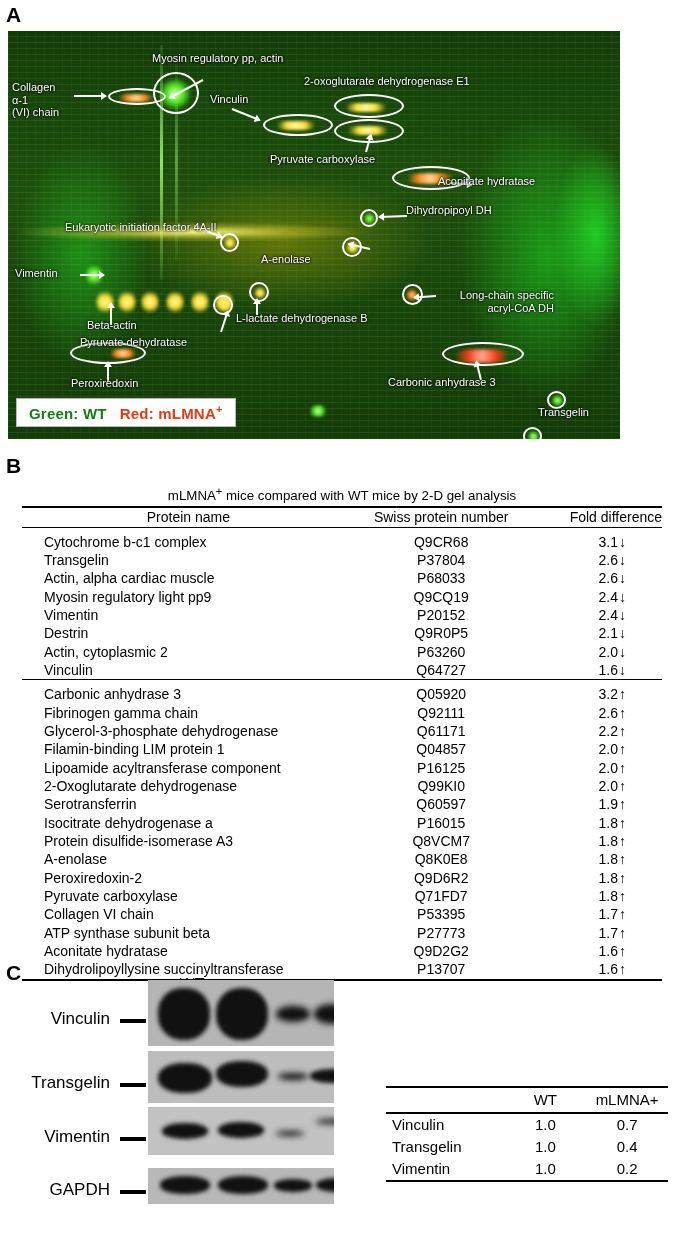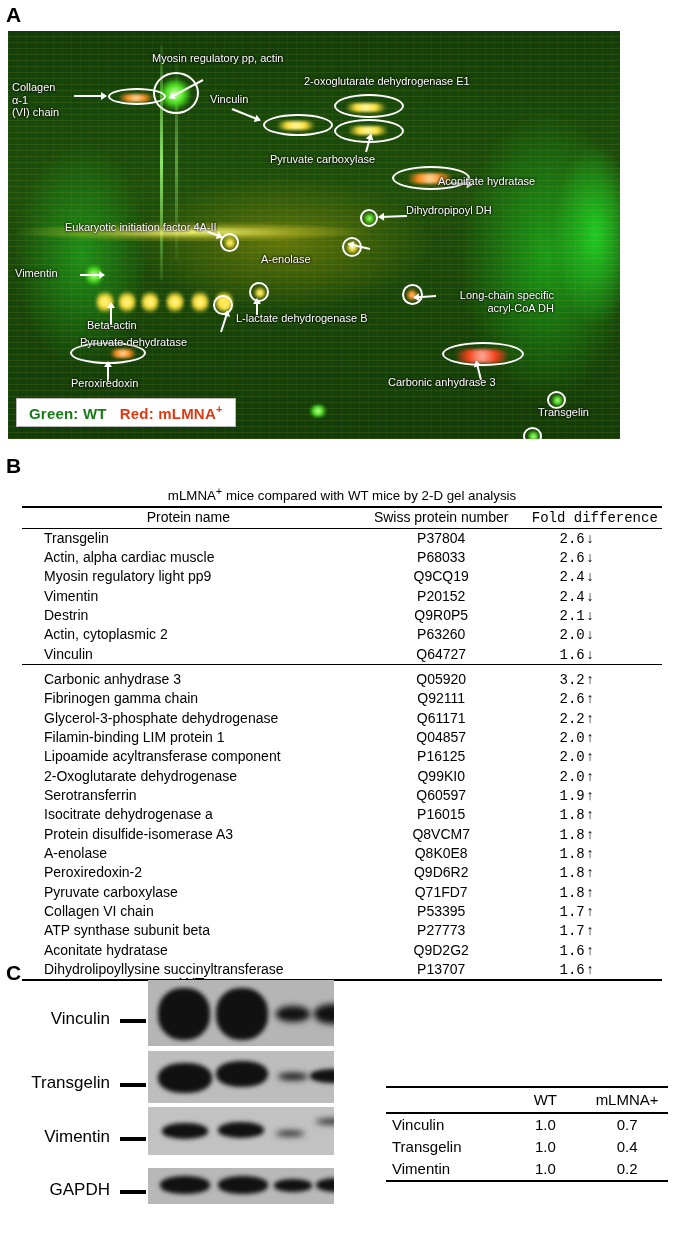--- a/index.html
+++ b/index.html
@@ -54,21 +54,21 @@
   .lg-red{color:#e03a12;}
   .sup{font-size:11px;vertical-align:super;}
 
   
   #panelB-wrap{position:absolute;left:22px;top:484px;width:640px;}
   #tbl-title{text-align:center;font-size:13.3px;line-height:1.28;margin-bottom:2px;}
   table.prot{width:100%;border-collapse:collapse;font-size:14px;}
   table.prot td{padding:0;line-height:1.31;vertical-align:baseline;}
   .c-name{width:52%;padding-left:22px !important;}
   .c-acc{width:27%;text-align:center;}
-  .c-fold{width:21%;text-align:center;padding-right:36px !important;font-family:Liberation Mono, monospace;}
+  .c-fold{width:21%;text-align:right;padding-right:36px !important;}
   .hdr-row td{border-top:2px solid #000;border-bottom:1.2px solid #000;}
   .sec-first td{padding-top:5px !important;}
   .sec-gap td{border-top:1.2px solid #000;padding-top:5px !important;}
   .arrow-dn:after{content:"\2193";margin-left:1px;}
   .arrow-up:after{content:"\2191";margin-left:1px;}
 
   
   #panelC{position:absolute;left:0;top:952px;width:685px;height:284px;}
   .blot-label{position:absolute;font-size:17px;font-weight:normal;text-align:right;}
   .blot-dash{position:absolute;height:4px;background:#000;width:26px;}
@@ -189,20 +189,25 @@
     <div><span>mLMNA</span><span class="sup">+</span><span> mice compared with WT mice by 2-D gel analysis</span></div>
   </div>
 
   <table class="prot">
     <tbody id="tbl-body">
       <tr class="hdr-row">
         <td class="c-name" style="text-align:center;padding-left:0 !important;">Protein name</td>
         <td class="c-acc">Swiss protein number</td>
         <td class="c-fold" style="padding-right:0 !important;">Fold difference</td>
       </tr>
+    <tr class="sec-first">
+          <td class="c-name">Cytochrome b-c1 complex</td>
+          <td class="c-acc">Q9CR68</td>
+          <td class="c-fold arrow-dn">3.1</td>
+        </tr>
         <tr>
           <td class="c-name">Transgelin</td>
           <td class="c-acc">P37804</td>
           <td class="c-fold arrow-dn">2.6</td>
         </tr>
         <tr>
           <td class="c-name">Actin, alpha cardiac muscle</td>
           <td class="c-acc">P68033</td>
           <td class="c-fold arrow-dn">2.6</td>
         </tr>

